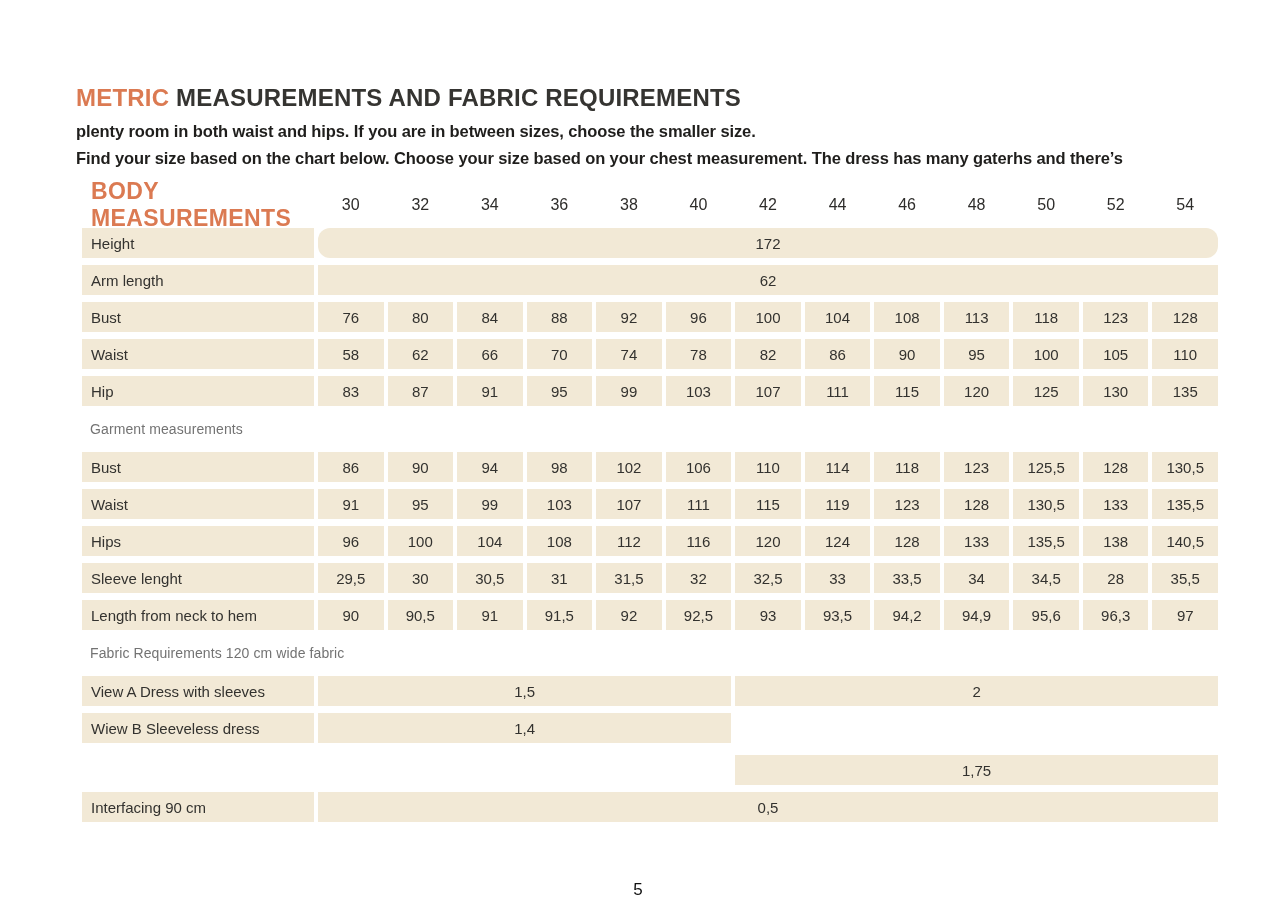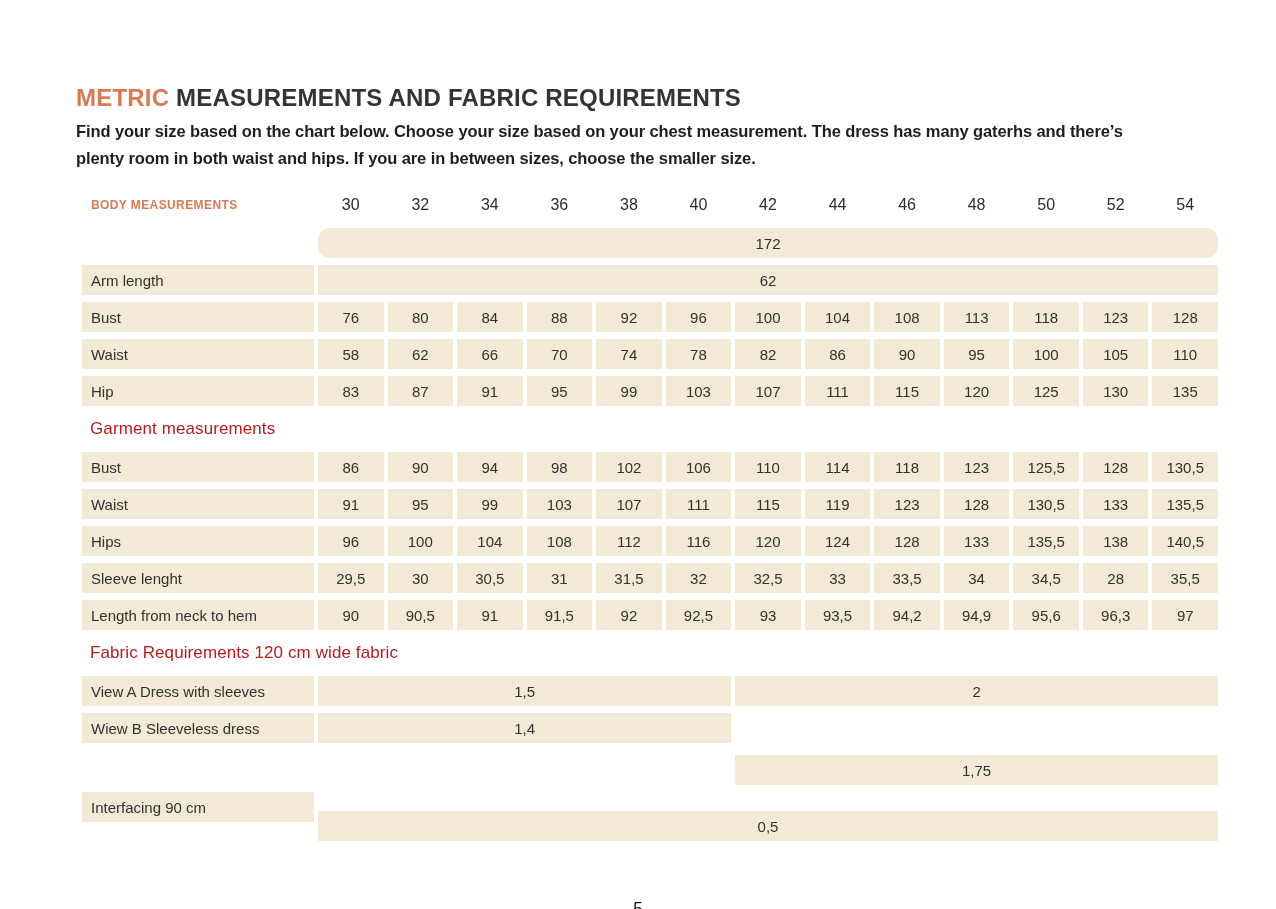--- a/index.html
+++ b/index.html
@@ -22,68 +22,69 @@
 
   .size-table {
     margin-top:17px; margin-left:6px;
     width:1136px;
     display:grid;
     grid-template-columns:232px repeat(13, 1fr);
     column-gap:4px; row-gap:7px;
   }
   .th-label {
     display:flex; align-items:center; padding-left:9px;
-    height:32px; font-size:12px; font-weight:bold; letter-spacing:0.4px;
+    height:32px; font-size:23px; font-weight:bold; letter-spacing:0.4px;
     color:#db7a52;
   }
   .th-size {
     display:flex; align-items:center; justify-content:center;
     height:32px; font-size:16px; color:#2e2d2b;
   }
   .cell {
     background:#f2e9d6; height:30px;
     display:flex; align-items:center;
     font-size:15px; color:#33322f;
   }
   .label-cell { padding-left:9px; }
   .value-cell { justify-content:center; }
   .section-heading {
     grid-column:1 / -1; height:32px;
     display:flex; align-items:center; padding-left:8px;
-    font-size:17px; color:#b91c1c; letter-spacing:0.1px;
+    font-size:14px; color:#737373; letter-spacing:0.1px;
   }
   .footer { margin-top:58px; text-align:center; }
   .page-number { font-size:17px; color:#111; }
 </style>
 </head>
 <body>
 
 <div class="content">
   <h1 class="page-title"><span class="accent">METRIC</span><span> MEASUREMENTS AND FABRIC REQUIREMENTS</span></h1>
 
   <div class="intro">
+    <div>plenty room in both waist and hips. If you are in between sizes, choose the smaller size.</div>
     <div>Find your size based on the chart below. Choose your size based on your chest measurement. The dress has many gaterhs and there’s</div>
-    <div>plenty room in both waist and hips. If you are in between sizes, choose the smaller size.</div>
   </div>
 
   <div class="size-table">
       <div class="th-label">BODY MEASUREMENTS</div>
       <div class="th-size">30</div>
       <div class="th-size">32</div>
       <div class="th-size">34</div>
       <div class="th-size">36</div>
       <div class="th-size">38</div>
       <div class="th-size">40</div>
       <div class="th-size">42</div>
       <div class="th-size">44</div>
       <div class="th-size">46</div>
       <div class="th-size">48</div>
       <div class="th-size">50</div>
       <div class="th-size">52</div>
       <div class="th-size">54</div>
+      <div class="cell label-cell">Height</div>
       <div class="cell value-cell" style="grid-column: 2 / -1; border-radius: 12px;">172</div>
       <div class="cell label-cell">Arm length</div>
       <div class="cell value-cell" style="grid-column: 2 / -1;">62</div>
       <div class="cell label-cell">Bust</div>
       <div class="cell value-cell">76</div>
       <div class="cell value-cell">80</div>
       <div class="cell value-cell">84</div>
       <div class="cell value-cell">88</div>
       <div class="cell value-cell">92</div>
       <div class="cell value-cell">96</div>
@@ -194,19 +195,19 @@
       <div class="cell value-cell">96,3</div>
       <div class="cell value-cell">97</div>
       <div class="section-heading" style="grid-column: 1 / -1;">Fabric Requirements 120 cm wide fabric</div>
       <div class="cell label-cell">View A Dress with sleeves</div>
       <div class="cell value-cell" style="grid-column: span 6;">1,5</div>
       <div class="cell value-cell" style="grid-column: span 7;">2</div>
       <div class="cell label-cell">Wiew B Sleeveless dress</div>
       <div class="cell value-cell" style="grid-column: span 6;">1,4</div>
       <div class="cell value-cell" style="grid-column: span 7; margin-top: 42px;">1,75</div>
       <div class="cell label-cell">Interfacing 90 cm</div>
-      <div class="cell value-cell" style="grid-column: 2 / -1; margin-top: 19px;">0,5</div>
+      <div class="cell value-cell" style="grid-column: 2 / -1;">0,5</div>
     </div>
 </div>
 
 <div class="footer">
   <span class="page-number">5</span>
 </div>
 
 </body></html>

